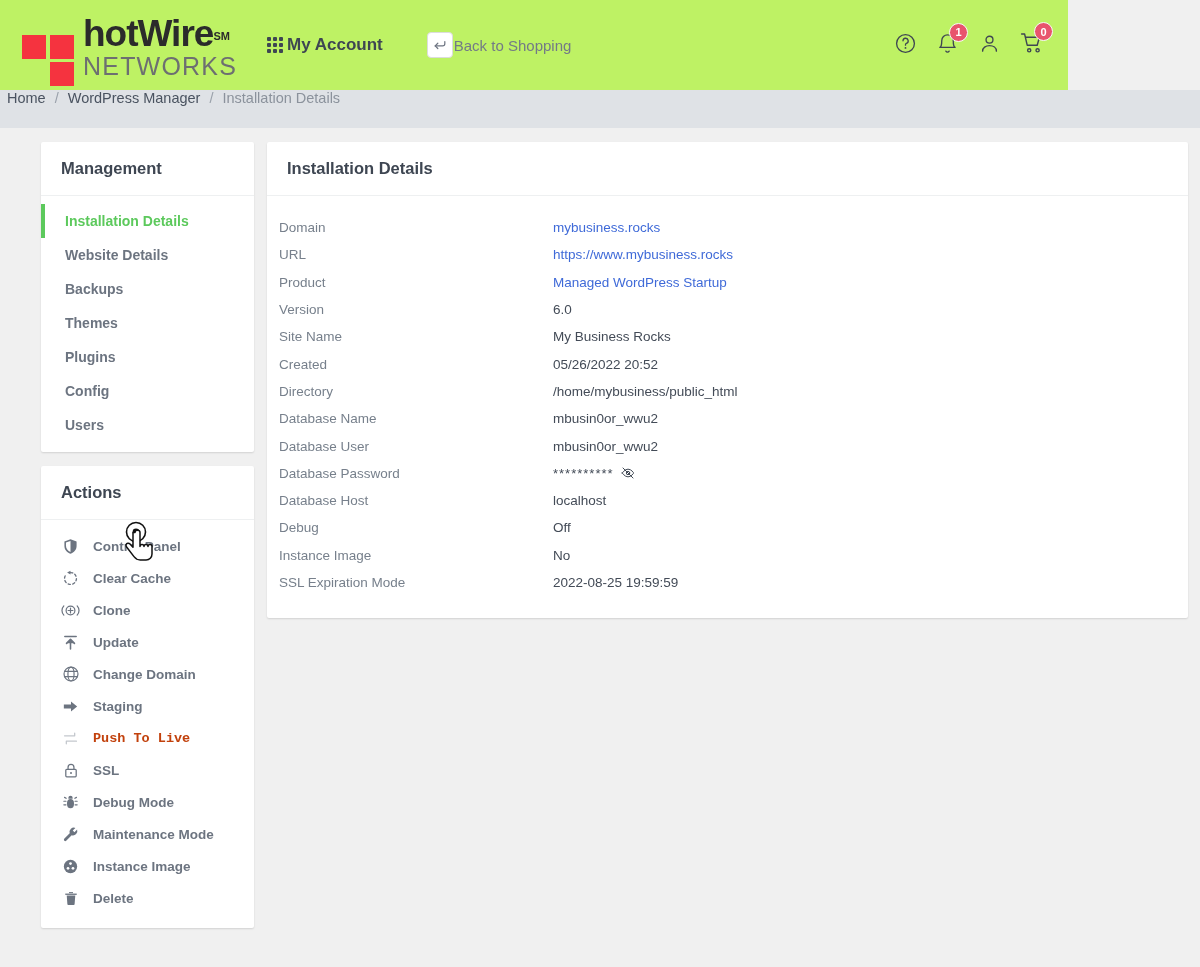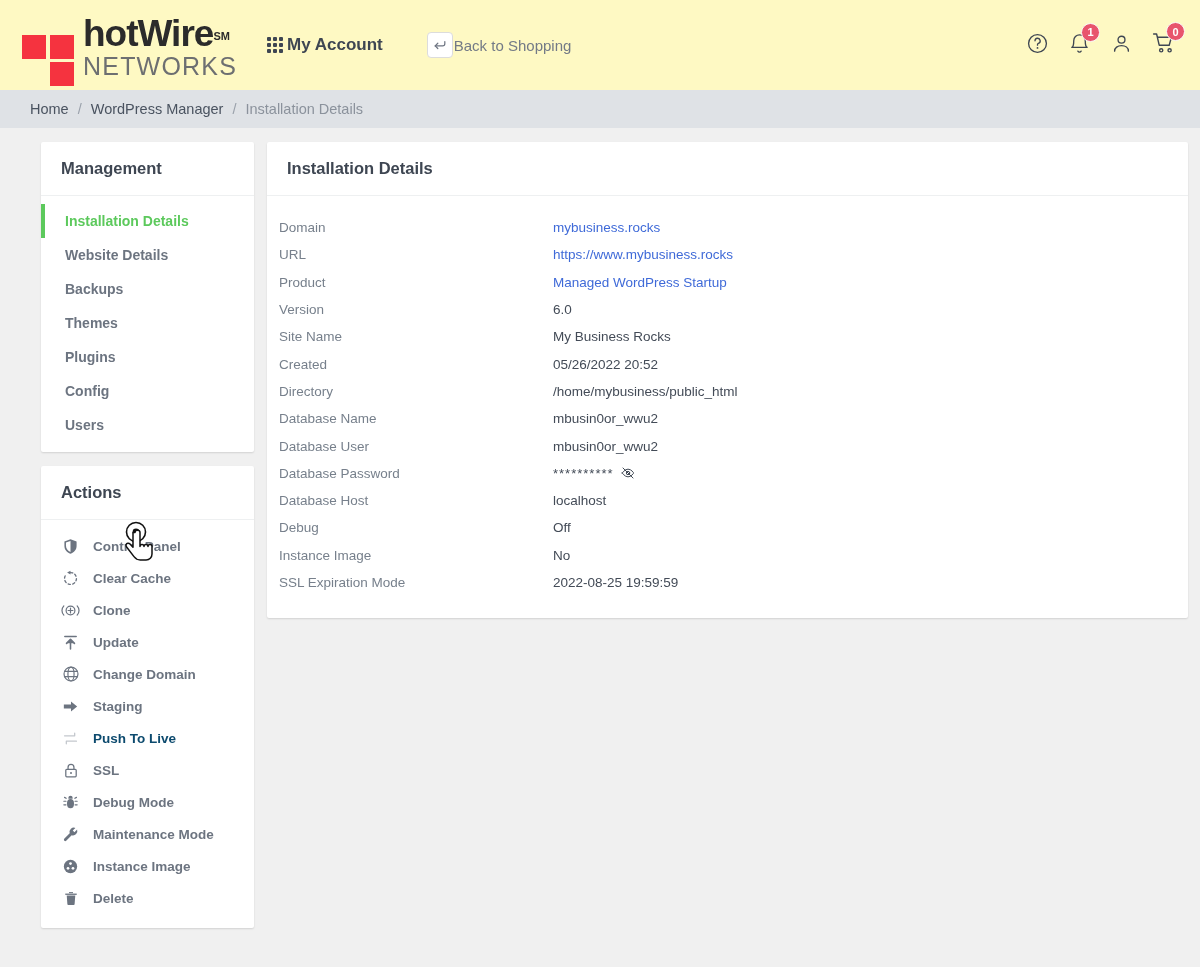--- a/index.html
+++ b/index.html
@@ -6,22 +6,22 @@
   html, body {
     width: 1200px; height: 967px;
     background: #f0f0f0;
     font-family: "Liberation Sans", sans-serif;
     color: #4a5360;
     overflow: hidden;
   }
 
   
   .topbar {
-    height: 90px; width: 1200px;
-    background: #fef9c3;
+    height: 90px; width: 1068px;
+    background: #bef264;
     display: flex; align-items: center;
     padding: 0 18px 0 22px;
     position: relative;
   }
   .logo { display: flex; align-items: center; gap: 9px; }
   .logo-squares {
     position: relative; width: 52px; height: 56px;
   }
   .sq { position: absolute; background: #f5333f; }
   .sq.a { left: 0;  top: 18px; width: 24px; height: 24px; }
@@ -68,21 +68,21 @@
     min-width: 19px; height: 19px; border-radius: 50%;
     background: #e8556d; color: #fff;
     font-size: 11px; font-weight: 700;
     display: flex; align-items: center; justify-content: center;
     border: 1.5px solid #f9f9f9;
   }
 
   
   .crumbbar {
     height: 38px; background: #dfe2e6; width: 1200px;
-    display: flex; align-items: center; padding-left: 30px;
+    display: flex; padding-left: 7px;
     font-size: 14.5px;
   }
   .crumb { color: #4a5360; cursor: pointer; }
   .crumb.last { color: #8b929c; cursor: default; }
   .crumb-sep { color: #9aa1ab; margin: 0 9px; }
 
   
   .page { display: flex; padding: 14px 12px 0 12px; gap: 13px; align-items: flex-start; }
   .col-left { width: 242px; flex: 0 0 242px; padding-left: 29px; }
   .col-right { flex: 1; }
@@ -105,21 +105,21 @@
   .menu-item.active { color: #5cc95c; border-left-color: #5cc95c; }
 
   
   .actions { padding: 10px 0 14px 0; }
   .action {
     display: flex; align-items: center; gap: 13px;
     padding: 6.5px 18px 6.5px 20px;
     font-size: 13.5px; font-weight: 700; color: #6c7480;
     cursor: pointer;
   }
-  .action.disabled { color: #0c4a6e; cursor: default; }
+  .action.disabled { color: #c2410c; cursor: default; font-family: Liberation Mono, monospace; }
   .action .ic { width: 19px; height: 19px; display: flex; align-items: center; justify-content: center; flex: 0 0 19px; }
   .action .ic svg { display: block; }
 
   
   .details { padding: 18px 20px 22px 12px; }
   .drow { display: flex; align-items: center; height: 27.3px; }
   .dlabel { width: 274px; flex: 0 0 274px; font-size: 13.5px; color: #77808c; padding-left: 0; }
   .dval { font-size: 13.5px; color: #434b57; display: flex; align-items: center; gap: 7px; }
   .dval.link { color: #3f6ad8; cursor: pointer; }
   .pw-dots { letter-spacing: 1px; font-size: 13px; color: #434b57; }

